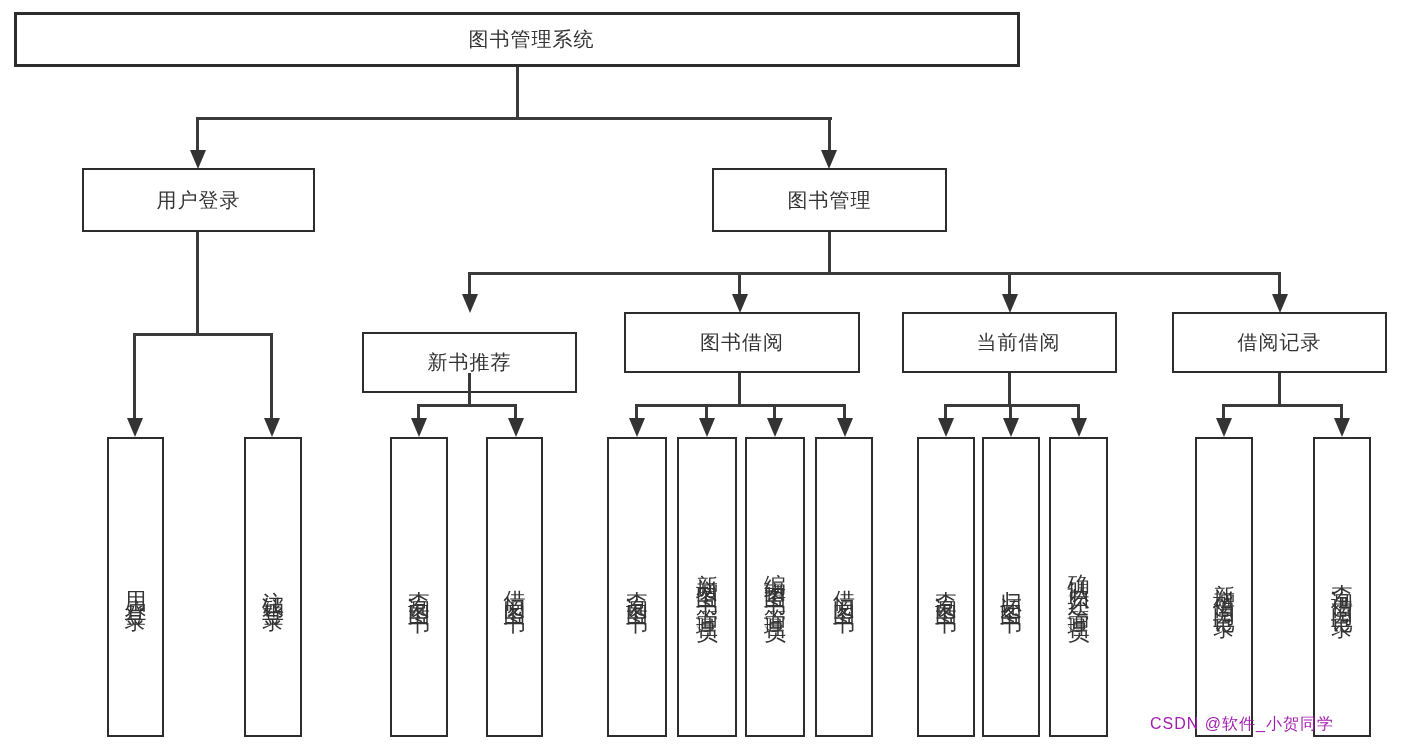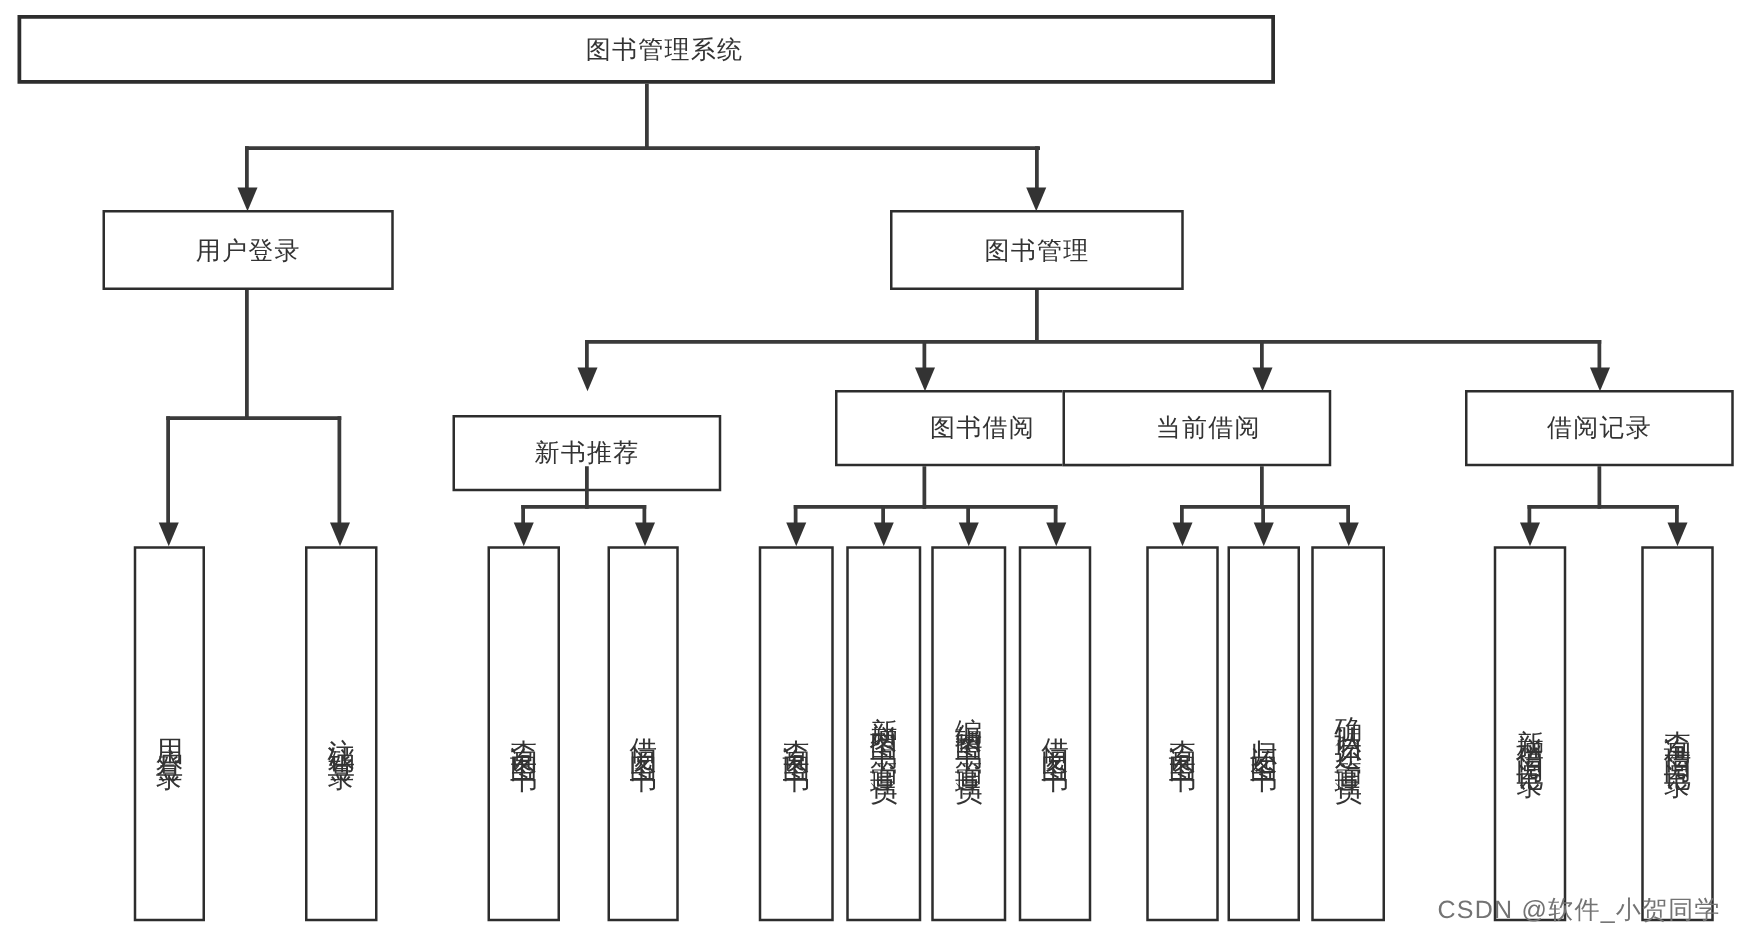--- a/index.html
+++ b/index.html
@@ -29,21 +29,21 @@
   .vline{width:3px;}
   .hline{height:3px;}
   
   .arr{
     position:absolute;width:0;height:0;
     border-left:8px solid transparent;border-right:8px solid transparent;
     border-top:19px solid #333333;
   }
   .watermark{
     position:absolute;left:1150px;top:714px;width:250px;
-    font-size:20px;color:#737373;letter-spacing:1px;white-space:nowrap;z-index:5;
+    font-size:16px;color:#a21caf;letter-spacing:1px;white-space:nowrap;z-index:5;
   }
 </style>
 </head>
 <body>
 
 <div class="canvas">
 
   <div class="box root" style="left:14px;top:12px;width:1006px;height:55px;">
     <span>图书管理系统</span>
   </div>
@@ -76,24 +76,24 @@
   <div class="vline" style="left:738px;top:272px;height:24px;"></div>
   <div class="arr" style="left:732px;top:294px;"></div>
   <div class="vline" style="left:1008px;top:272px;height:24px;"></div>
   <div class="arr" style="left:1002px;top:294px;"></div>
   <div class="vline" style="left:1278px;top:272px;height:24px;"></div>
   <div class="arr" style="left:1272px;top:294px;"></div>
 
   <div class="box" style="left:362px;top:312px;width:215px;height:61px;margin-top:20px;">
     <span>新书推荐</span>
   </div>
-  <div class="box" style="left:668px;top:312px;width:236px;height:61px;">
+  <div class="box" style="left:624px;top:312px;width:236px;height:61px;">
     <span>图书借阅</span>
   </div>
-  <div class="box" style="left:850px;top:312px;width:215px;height:61px;padding-left:18px;">
+  <div class="box" style="left:902px;top:312px;width:215px;height:61px;padding-left:18px;">
     <span>当前借阅</span>
   </div>
   <div class="box" style="left:1172px;top:312px;width:215px;height:61px;">
     <span>借阅记录</span>
   </div>
 
   <div class="vline" style="left:468px;top:373px;height:34px;"></div>
   <div class="hline" style="left:417px;top:404px;width:100px;"></div>
   <div class="vline" style="left:417px;top:404px;height:16px;"></div>
   <div class="arr" style="left:411px;top:418px;"></div>

